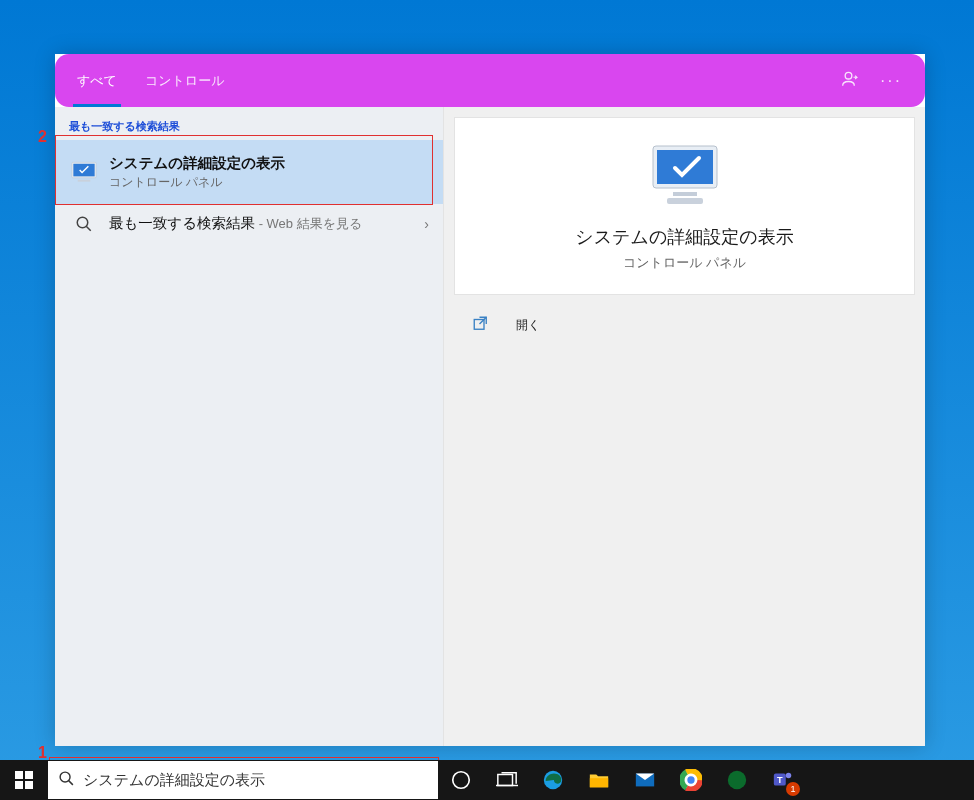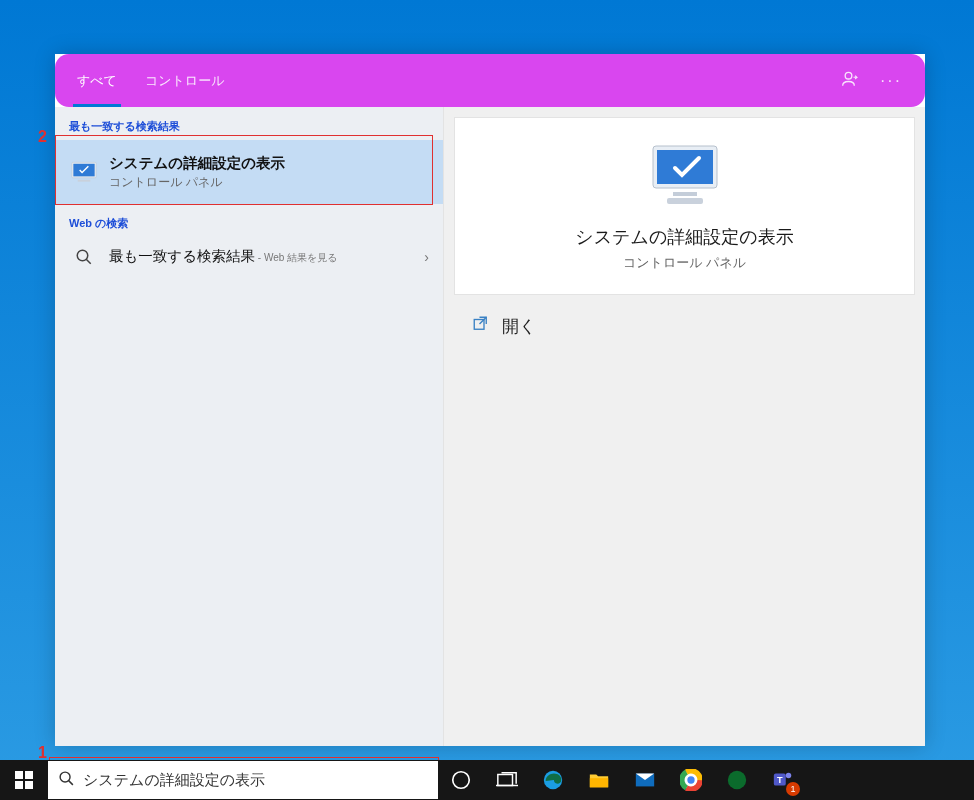--- a/index.html
+++ b/index.html
@@ -49,41 +49,41 @@
       cursor: pointer; position: relative;
     }
     .result-item.selected {
       background: #c4dcf4;
     }
     .res-icon { width: 30px; display: flex; justify-content: center; }
     .res-text { flex: 1; }
     .res-title { font-size: 14.5px; color: #111; font-weight: 600;}
     .res-sub { font-size: 12px; color: #666; margin-top: 1px; }
     .res-chevron { color: #777; font-size: 14px; }
-    .res-tail { color: #777; font-size: 10px; }
+    .res-tail { color: #777; font-size: 13px; }
 
     .annotation-box {
       border: 1.5px solid #e03030; position: absolute;
       pointer-events: none;
     }
     .annotation-num {
       position: absolute; color: #e03030; font-weight: 700;
       font-size: 16px; font-family: Arial,sans-serif;
     }
 
     .detail-card {
       background: #fff; padding: 24px 20px 22px; text-align: center;
       border: 1px solid #e3e3e3;
     }
     .detail-title { font-size: 18px; color: #1a1a1a; margin-top: 16px; }
     .detail-sub { font-size: 13px; color: #666; margin-top: 5px; }
 
     .action-row {
-      display: flex; align-items: center; gap: 12px;
-      padding: 16px 18px; margin-top: 4px; cursor: pointer; font-size: 17px;
+      display: flex; align-items: center; gap: 26px;
+      padding: 16px 18px; margin-top: 4px; cursor: pointer; font-size: 12px;
       color: #222;
     }
     .open-ico { color: #3b82c4; }
 
     
     .taskbar {
       position: absolute; left: 0; right: 0; bottom: 0; height: 40px;
       background: #161616; display: flex; align-items: center;
       padding-right: 8px;
     }
@@ -147,21 +147,20 @@
             <path d="M22 20 l5 5 l13 -13" stroke="#fff" stroke-width="3" fill="none"></path>
             <rect x="18" y="40" width="26" height="4" fill="#c9d1dc"></rect>
           </svg>
         </div>
         <div class="res-text">
           <div class="res-title">システムの詳細設定の表示</div>
           <div class="res-sub">コントロール パネル</div>
         </div>
       </div>
 
-      <div class="section-hdr">Web の検索</div>
 
       <div class="result-item">
         <div class="res-icon">
           <svg width="18" height="18" viewBox="0 0 24 24" fill="none" stroke="#444" stroke-width="2">
             <circle cx="10" cy="10" r="7"></circle>
               <path d="M15 15l6 6"></path>
           </svg>
         </div>
         <div class="res-text">
           <span class="res-title" style="font-weight:400">最も一致する検索結果</span><span class="res-tail"> - Web 結果を見る</span>

